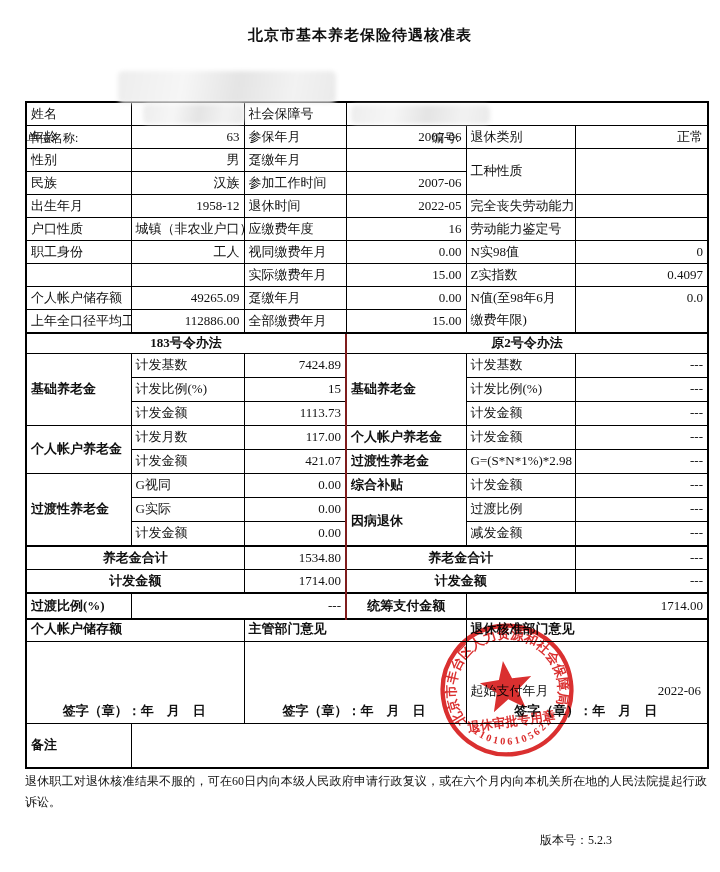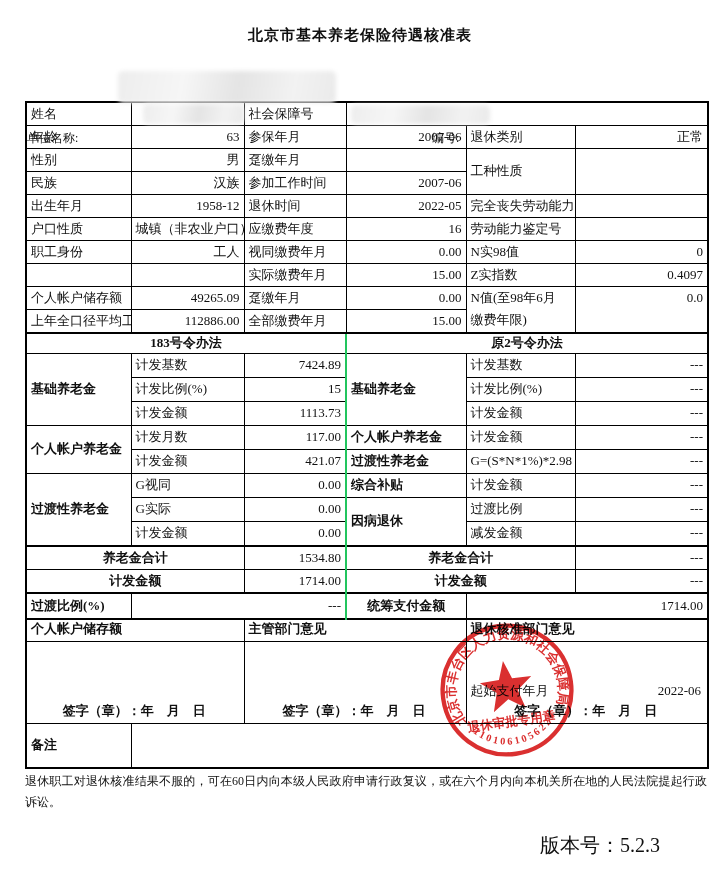--- a/index.html
+++ b/index.html
@@ -12,36 +12,36 @@
   .meta-no{position:absolute;left:407px;top:2px;}
   table.form{position:absolute;left:25px;top:101px;width:682px;
              border-collapse:collapse;table-layout:fixed;font-size:13px;
              border:2px solid #000;line-height:1.15;}
   td{border:1px solid #000;padding:0 4px;overflow:hidden;white-space:nowrap;vertical-align:middle;}
   .lab{text-align:left;}
   .val{text-align:right;margin-left:15px;}
   .ctr{text-align:center;}
   .b{font-weight:bold;}
   tr.tt>td{border-top:2px solid #000;}
-  td.ml{border-left:2px solid #22c55e;}
+  td.ml{border-left:2px solid #7f1d1d;}
   td.nb{border-bottom:0;}
   td.nt{border-top:0;}
   tr.ri>td{height:22px;}
   tr.sh>td{height:19px;border-radius:9px;}
   tr.pr>td{height:23px;}
   tr.tr1>td{height:22px;}
   tr.br>td{height:24px;}
   tr.ol>td{height:19px;vertical-align:top;padding-top:2px;}
   tr.ob>td{height:81px;vertical-align:bottom;padding:0;}
   tr.rm>td{height:43px;}
   .sigline{display:flex;justify-content:center;padding:3px 6px 4px 4px;font-weight:bold;}
   .payline{display:flex;justify-content:space-between;padding:2px 6px 2px 4px;}
   .notice{position:absolute;left:25px;top:771px;width:682px;font-size:12px;
           line-height:21px;text-align:justify;}
-  .version{position:absolute;left:540px;top:832px;font-size:20px;}
+  .version{position:absolute;left:540px;top:832px;font-size:12px;}
   .redact{position:absolute;background:linear-gradient(100deg,#ededed 0%,#f6f6f6 30%,#e4e4e4 55%,#f2f2f2 80%,#eaeaea 100%);
           filter:blur(2px);border-radius:5px;}
   .redact-unit{left:118px;top:71px;width:218px;height:32px;}
   .redact-name{left:143px;top:104px;width:101px;height:20px;}
   .redact-ssn{left:351px;top:105px;width:139px;height:19px;}
   .stamp{position:absolute;left:429px;top:612px;width:156px;height:156px;
          transform:rotate(-8deg);opacity:.93;mix-blend-mode:multiply;pointer-events:none;}
   .stamp svg{width:100%;height:100%;}
 </style>
 </head>

